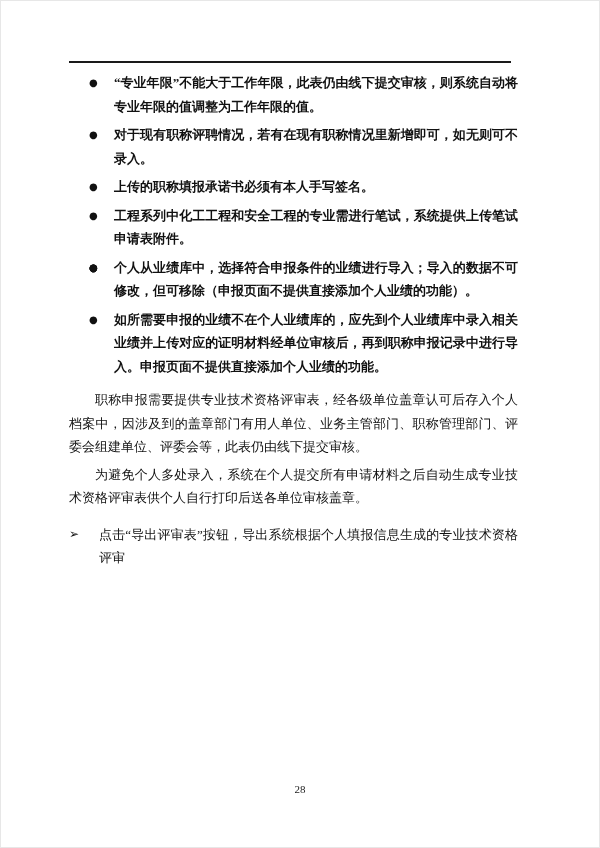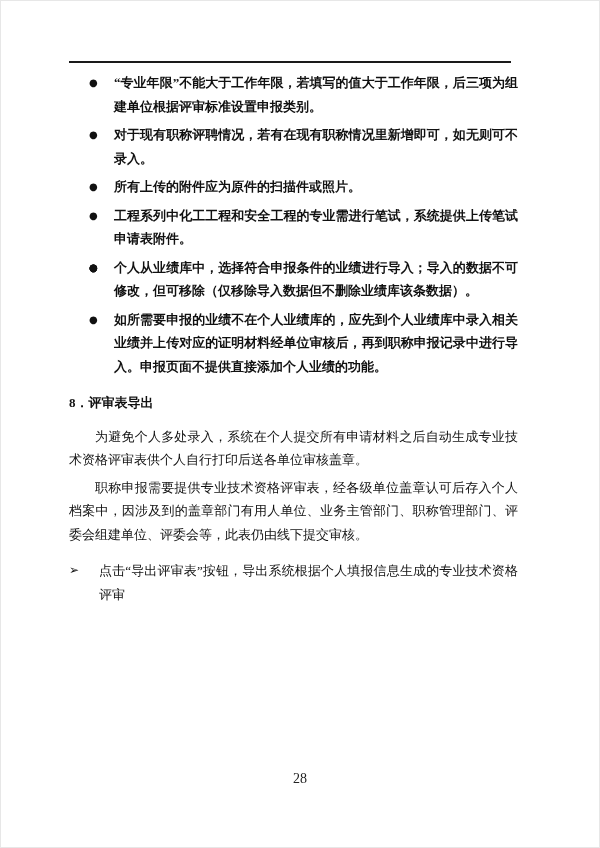--- a/index.html
+++ b/index.html
@@ -75,75 +75,74 @@
     left: 0;
     top: 0;
     font-size: 12px;
     line-height: 23.5px;
     font-family: "DejaVu Sans", sans-serif;
   }
   .page-number {
     position: absolute;
     left: 0;
     right: 0;
-    bottom: 60px;
+    bottom: 52px;
     text-align: center;
-    font-size: 14px;
+    font-size: 11px;
     color: #222222;
   }
 </style>
 </head>
 <body>
 
 <div class="page">
 
   <div class="header-rule"></div>
 
   <div class="content">
 
     <ul class="bullet-list">
       <li class="bullet-item">
         <span class="bullet-mark">●</span>
-        <span>“专业年限”不能大于工作年限，若填写的值大于工作年限，后三项为组建单位根据评审标准设置申报类别。</span>
+        <span>“专业年限”不能大于工作年限，此表仍由线下提交审核，则系统自动将专业年限的值调整为工作年限的值。</span>
       </li>
       <li class="bullet-item">
         <span class="bullet-mark">●</span>
         <span>对于现有职称评聘情况，若有在现有职称情况里新增即可，如无则可不录入。</span>
       </li>
       <li class="bullet-item">
         <span class="bullet-mark">●</span>
-        <span>所有上传的附件应为原件的扫描件或照片。</span>
+        <span>上传的职称填报承诺书必须有本人手写签名。</span>
       </li>
       <li class="bullet-item">
         <span class="bullet-mark">●</span>
         <span>工程系列中化工工程和安全工程的专业需进行笔试，系统提供上传笔试申请表附件。</span>
       </li>
       <li class="bullet-item">
         <span class="bullet-mark">●</span>
       </li>
       <li class="bullet-item">
         <span class="bullet-mark">●</span>
       </li>
       <li class="bullet-item">
         <span class="bullet-mark">●</span>
       </li>
       <li class="bullet-item">
         <span class="bullet-mark">●</span>
-        <span>个人从业绩库中，选择符合申报条件的业绩进行导入；导入的数据不可修改，但可移除（仅移除导入数据但不删除业绩库该条数据）。</span>
+        <span>个人从业绩库中，选择符合申报条件的业绩进行导入；导入的数据不可修改，但可移除（申报页面不提供直接添加个人业绩的功能）。</span>
       </li>
       <li class="bullet-item">
         <span class="bullet-mark">●</span>
         <span>如所需要申报的业绩不在个人业绩库的，应先到个人业绩库中录入相关业绩并上传对应的证明材料经单位审核后，再到职称申报记录中进行导入。申报页面不提供直接添加个人业绩的功能。</span>
       </li>
     </ul>
 
-    <div class="section-heading">8．评审表导出</div>
 
+    <p class="para">职称申报需要提供专业技术资格评审表，经各级单位盖章认可后存入个人档案中，因涉及到的盖章部门有用人单位、业务主管部门、职称管理部门、评委会组建单位、评委会等，此表仍由线下提交审核。</p>
     <p class="para">为避免个人多处录入，系统在个人提交所有申请材料之后自动生成专业技术资格评审表供个人自行打印后送各单位审核盖章。</p>
-    <p class="para">职称申报需要提供专业技术资格评审表，经各级单位盖章认可后存入个人档案中，因涉及到的盖章部门有用人单位、业务主管部门、职称管理部门、评委会组建单位、评委会等，此表仍由线下提交审核。</p>
 
     <div class="arrow-item">
       <span class="arrow-mark">➢</span>
       <span>点击“导出评审表”按钮，导出系统根据个人填报信息生成的专业技术资格评审</span>
     </div>
 
   </div>
 
   <div class="page-number">28</div>
 

